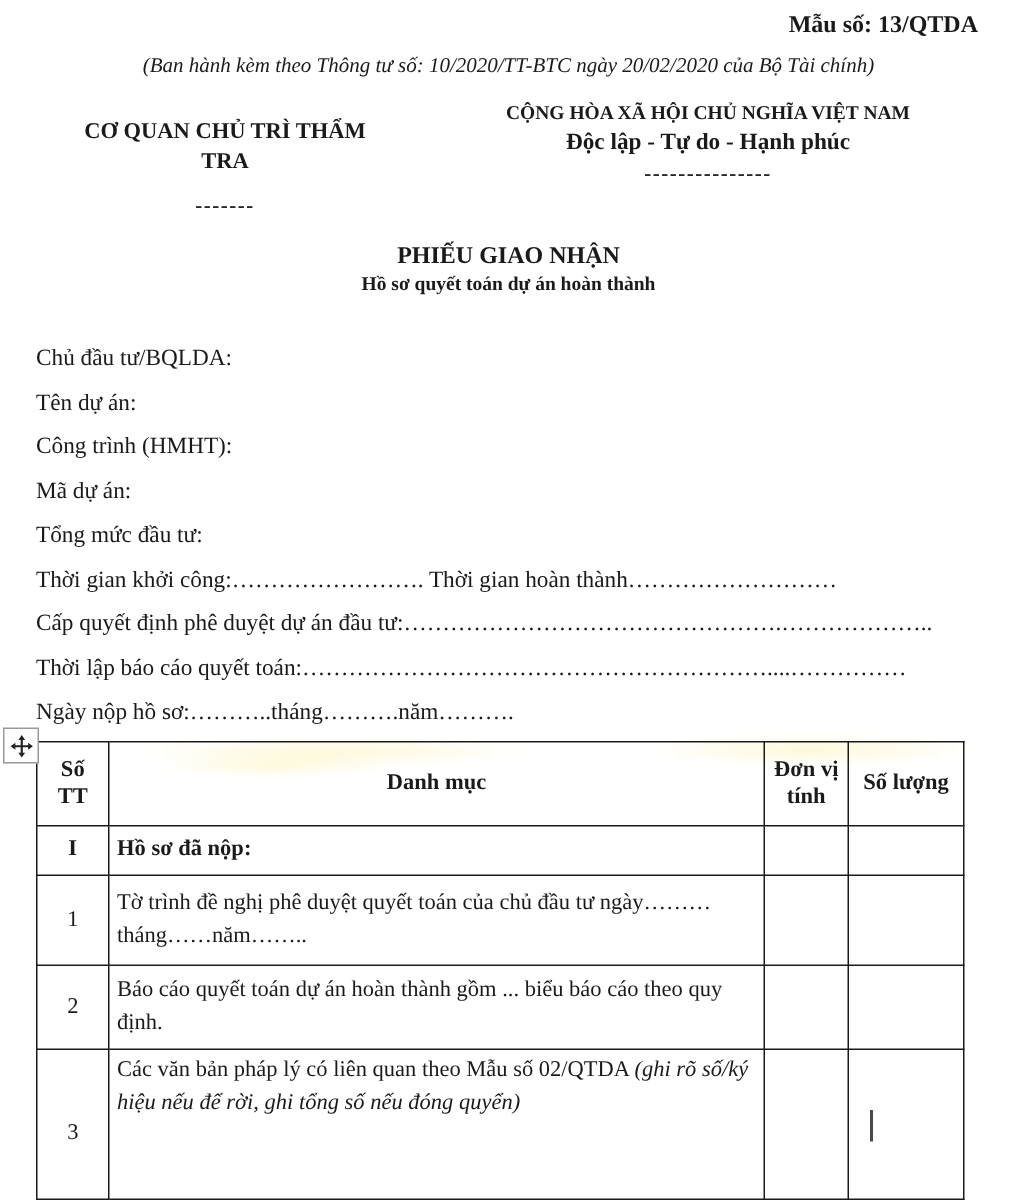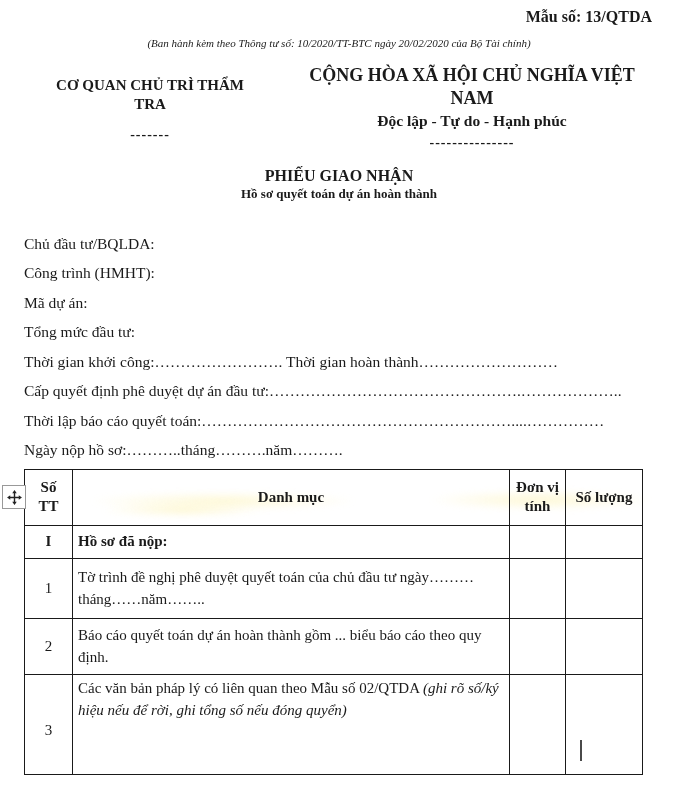--- a/index.html
+++ b/index.html
@@ -5,27 +5,27 @@
   html,body{margin:0;padding:0;}
   body{
     width:678px;height:800px;overflow:hidden;position:relative;
     background:#ffffff;color:#1a1a1a;
     font-family:"Liberation Serif","DejaVu Serif",serif;
   }
   .blob{position:absolute;border-radius:50%;filter:blur(3px);opacity:.55;
     background:radial-gradient(closest-side,#fdf2b0,rgba(253,242,176,0));z-index:0;}
   .page{position:relative;z-index:1;padding:0 24px;}
   .form-number{margin-top:8px;text-align:right;font-weight:bold;font-size:16px;padding-right:2px;}
-  .issued-note{margin:10px auto 0;max-width:560px;text-align:center;font-style:italic;font-size:11px;line-height:1.32;}
+  .issued-note{margin:10px auto 0;max-width:560px;text-align:center;font-style:italic;font-size:14px;line-height:1.32;}
   .header-row{display:flex;margin-top:13px;align-items:flex-start;}
   .agency{width:252px;text-align:center;}
   .agency-name{font-weight:bold;font-size:15px;line-height:1.3;max-width:218px;margin:12px auto;}
   .divider{font-weight:bold;letter-spacing:1px;margin-top:5px;font-size:14px;}
   .national{flex:1;margin-left:14px;text-align:center;}
-  .national-name{font-weight:bold;font-size:18px;line-height:1.28;max-width:340px;margin:0 auto;}
+  .national-name{font-weight:bold;font-size:13px;line-height:1.28;max-width:340px;margin:0 auto;}
   .motto{font-weight:bold;font-size:15.5px;margin-top:2px;}
   .doc-title{margin-top:16px;text-align:center;font-weight:bold;font-size:16px;}
   .doc-subtitle{text-align:center;font-weight:bold;font-size:13px;margin-top:1px;}
   .fields{margin-top:27px;font-size:15.5px;}
   .field{line-height:29.5px;white-space:nowrap;overflow:hidden;}
   table{border-collapse:collapse;width:618px;margin-top:4px;table-layout:fixed;}
   th,td{border:1px solid #1a1a1a;font-size:15px;padding:2px 5px;vertical-align:middle;box-sizing:border-box;}
   th{font-weight:bold;text-align:center;line-height:1.25;height:56px;}
   .col-stt{width:48px}.col-dm{width:437px}.col-dv{width:56px}.col-sl{width:77px}
   .stt-cell{text-align:center;}
@@ -64,20 +64,21 @@
       <div class="motto">Độc lập - Tự do - Hạnh phúc</div>
       <div class="divider">---------------</div>
     </div>
   </div>
 
   <div class="doc-title">PHIẾU GIAO NHẬN</div>
   <div class="doc-subtitle">Hồ sơ quyết toán dự án hoàn thành</div>
 
   <div class="fields">
     <div class="field">Chủ đầu tư/BQLDA:</div>
+    <div class="field">Tên dự án:</div>
     <div class="field">Công trình (HMHT):</div>
     <div class="field">Mã dự án:</div>
     <div class="field">Tổng mức đầu tư:</div>
     <div class="field">Thời gian khởi công:……………………. Thời gian hoàn thành………………………</div>
     <div class="field">Cấp quyết định phê duyệt dự án đầu tư:………………………………………….………………..</div>
     <div class="field">Thời lập báo cáo quyết toán:……………………………………………………....……………</div>
     <div class="field">Ngày nộp hồ sơ:………..tháng……….năm……….</div>
   </div>
 
   <table>

